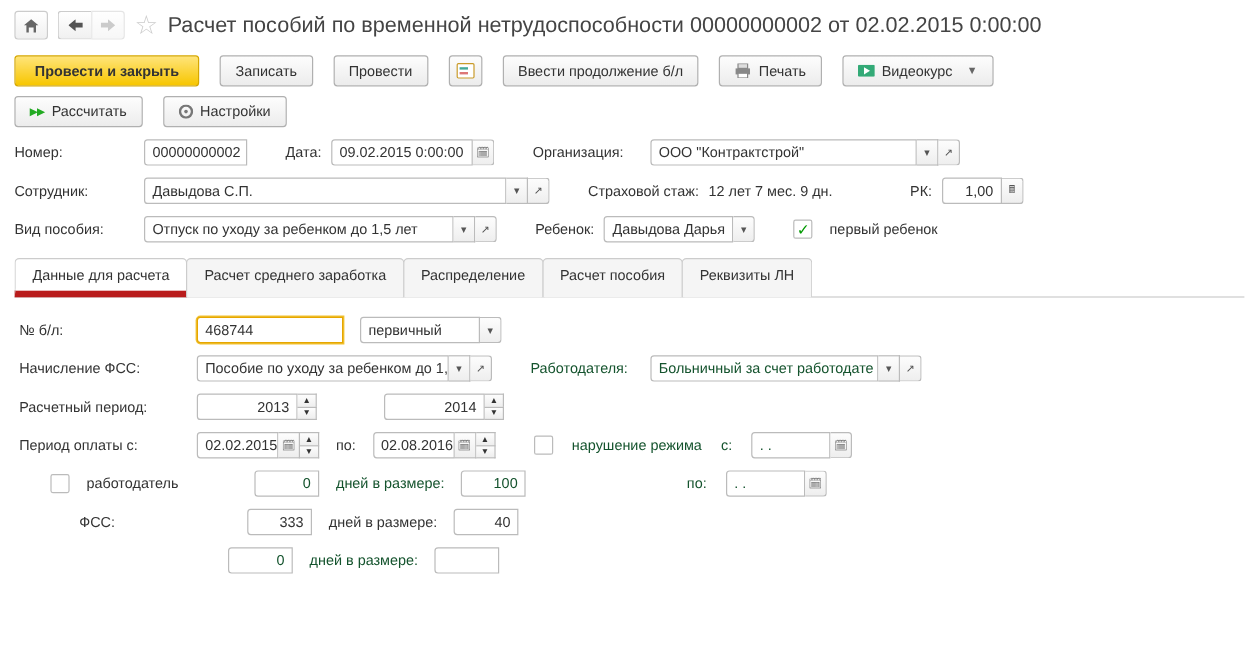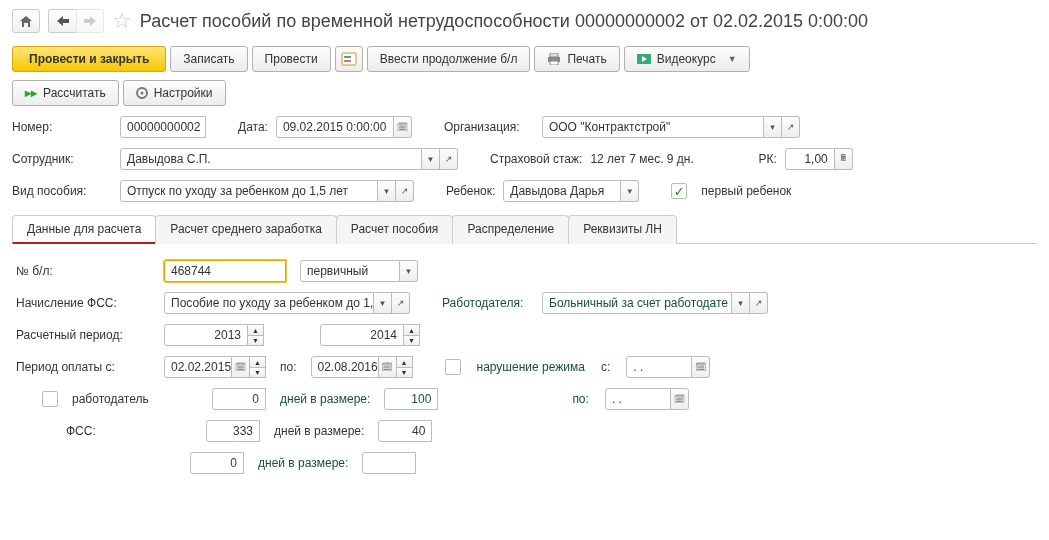--- a/index.html
+++ b/index.html
@@ -19,21 +19,21 @@
     background: linear-gradient(#fff,#f0f0f0);
     display: inline-flex; align-items: center; justify-content: center;
     cursor: pointer; font-size: 13px; color: #555;
   }
   .nav-group { display: inline-flex; }
   .nav-group .nav-btn:first-child { border-radius: 3px 0 0 3px; border-right: none;}
   .nav-group .nav-btn:last-child { border-radius: 0 3px 3px 0; }
   .star { font-size: 22px; color: #ccc; }
   .page-title { font-size: 18px; color: #444; text-align: center; }
 
-  .toolbar-row { display: flex; align-items: center; gap: 4px; margin-bottom: 8px; }
+  .toolbar-row { display: flex; align-items: center; gap: 17px; margin-bottom: 8px; }
   .btn {
     height: 26px; padding: 0 12px;
     border: 1px solid #b0b0b0; border-radius: 3px;
     background: linear-gradient(#fdfdfd,#ececec);
     display: inline-flex; align-items: center; gap: 6px;
     cursor: pointer; font-size: 12px; color: #333;
   }
   .btn-primary {
     background: linear-gradient(#ffe47a,#f7c600);
     border-color: #d6a800;
@@ -68,21 +68,21 @@
   .spin-col .sp:first-child { border-bottom: none; }
   .field-highlight .fval { border-color: #e6a600; box-shadow: 0 0 0 1px #f1c232; }
   .readonly { background: #f7f7f7; color: #888; }
 
   .tabs { display: flex; border-bottom: 1px solid #ccc; margin-top: 10px; }
   .tab {
     padding: 6px 14px; border: 1px solid #ccc; border-bottom: none;
     margin-right: -1px; background: #f5f5f5;
     border-radius: 4px 4px 0 0; cursor: pointer; position: relative; top: 1px;
   }
-  .tab.active { background: #fff; border-bottom: 2px solid #b91c1c; }
+  .tab.active { background: #fff; border-bottom: 6px solid #b91c1c; }
   .tab-body { padding: 14px 4px; }
   .inline-lbl { display:inline-flex; align-items:center; }
   .cbx {
     width: 16px; height: 16px; border: 1px solid #bbb; border-radius: 2px;
     display: inline-flex; align-items:center; justify-content:center;
     background:#fff; font-size: 13px; color: #090;
   }
   .muted { color: #14532d; }
   .gap { display:inline-block; width:16px; }
   svg { display:block; }
@@ -216,35 +216,35 @@
   <div class="combo">
     <div class="fval" style="width:258px;">
         <span>Отпуск по уходу за ребенком до 1,5 лет</span>
       </div>
     <div class="sbtn">▾</div>
     <div class="sbtn">↗</div>
   </div>
   <span class="gap"></span>
   <span>Ребенок:</span>
   <div class="combo">
-    <div class="fval" style="width:118px;">
+    <div class="fval" style="width:108px;">
         <span>Давыдова Дарья</span>
       </div>
     <div class="sbtn">▾</div>
   </div>
   <span class="gap"></span>
   <span class="cbx">✓</span>
   <span style="margin-left:6px;">первый ребенок</span>
 </div>
 
 <div class="tabs">
   <div class="tab active"><span>Данные для расчета</span></div>
   <div class="tab"><span>Расчет среднего заработка</span></div>
+  <div class="tab"><span>Распределение</span></div>
   <div class="tab"><span>Расчет пособия</span></div>
-  <div class="tab"><span>Распределение</span></div>
   <div class="tab"><span>Реквизиты ЛН</span></div>
 </div>
 
 <div class="tab-body">
 
   <div class="form-row">
     <span style="min-width:140px;">№ б/л:</span>
     <div class="combo field-highlight">
       <div class="fval" style="width:122px;">
           <span>468744</span>

